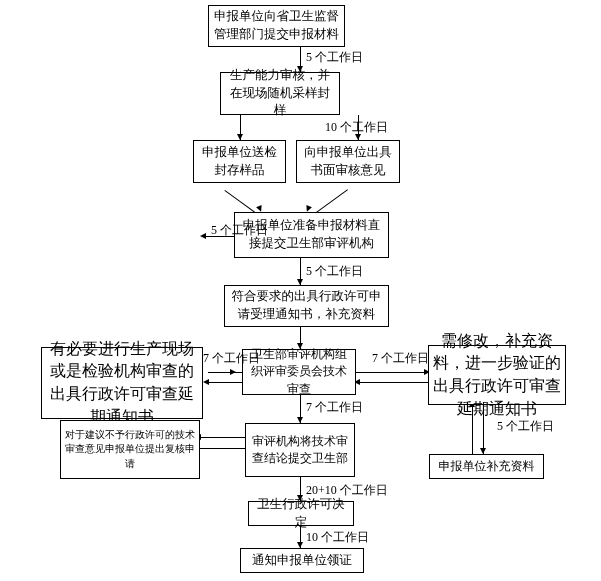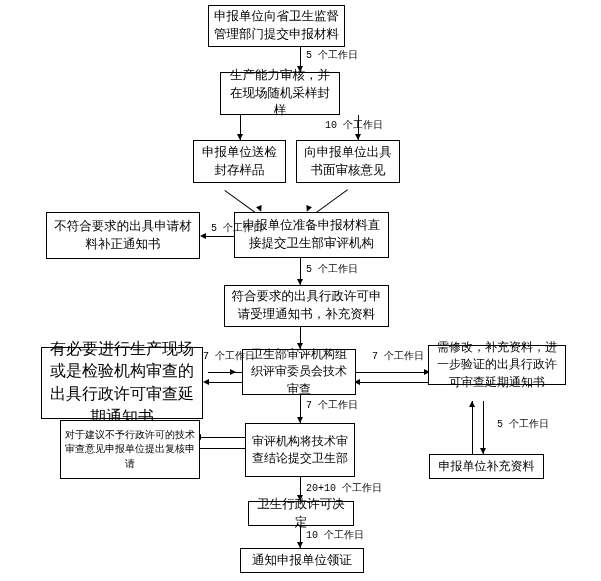--- a/index.html
+++ b/index.html
@@ -26,27 +26,27 @@
     text-align: center;
     color: #000000;
     font-size: 12.5px;
     line-height: 1.42;
     padding: 2px 3px;
     z-index: 3;
   }
   .node span { display: block; width: 100%; }
   .edge-label {
     position: absolute;
-    font-size: 10px;
+    font-size: 12px;
     line-height: 1;
     color: #000000;
     white-space: nowrap;
     z-index: 4;
     background: transparent;
-    font-family: Liberation Mono, monospace;
+    font-family: Liberation Serif, serif;
   }
   .vline {
     position: absolute;
     width: 1px;
     background: #000000;
     z-index: 1;
   }
   .hline {
     position: absolute;
     height: 1px;
@@ -169,41 +169,38 @@
   </div>
 
   <div class="node" style="left:193px; top:140px; width:93px; height:43px;">
     <span>申报单位送检封存样品</span>
   </div>
 
   <div class="node" style="left:296px; top:140px; width:104px; height:43px;">
     <span>向申报单位出具书面审核意见</span>
   </div>
 
-  <div class="node" style="left:46px; top:212px; width:154px; height:47px;">
-    <span>不符合要求的出具申请材料补正通知书</span>
-  </div>
 
   <div class="node" style="left:234px; top:212px; width:155px; height:46px;">
     <span>申报单位准备申报材料直接提交卫生部审评机构</span>
   </div>
 
   <div class="node" style="left:224px; top:285px; width:165px; height:42px;">
     <span>符合要求的出具行政许可申请受理通知书，补充资料</span>
   </div>
 
   <div class="node" style="left:41px; top:347px; width:162px; height:72px; font-size:16px;">
     <span>有必要进行生产现场或是检验机构审查的出具行政许可审查延期通知书</span>
   </div>
 
   <div class="node" style="left:242px; top:349px; width:114px; height:46px; font-size:12px;">
     <span>卫生部审评机构组织评审委员会技术审查</span>
   </div>
 
-  <div class="node" style="left:428px; top:345px; width:138px; height:40px; font-size:12px;">
+  <div class="node" style="left:428px; top:345px; width:138px; height:60px; font-size:16px;">
     <span>需修改，补充资料，进一步验证的出具行政许可审查延期通知书</span>
   </div>
 
   <div class="node" style="left:60px; top:420px; width:140px; height:59px; font-size:10px;">
     <span>对于建议不予行政许可的技术审查意见申报单位提出复核申请</span>
   </div>
 
   <div class="node" style="left:245px; top:423px; width:110px; height:54px; font-size:12px;">
     <span>审评机构将技术审查结论提交卫生部</span>
   </div>

